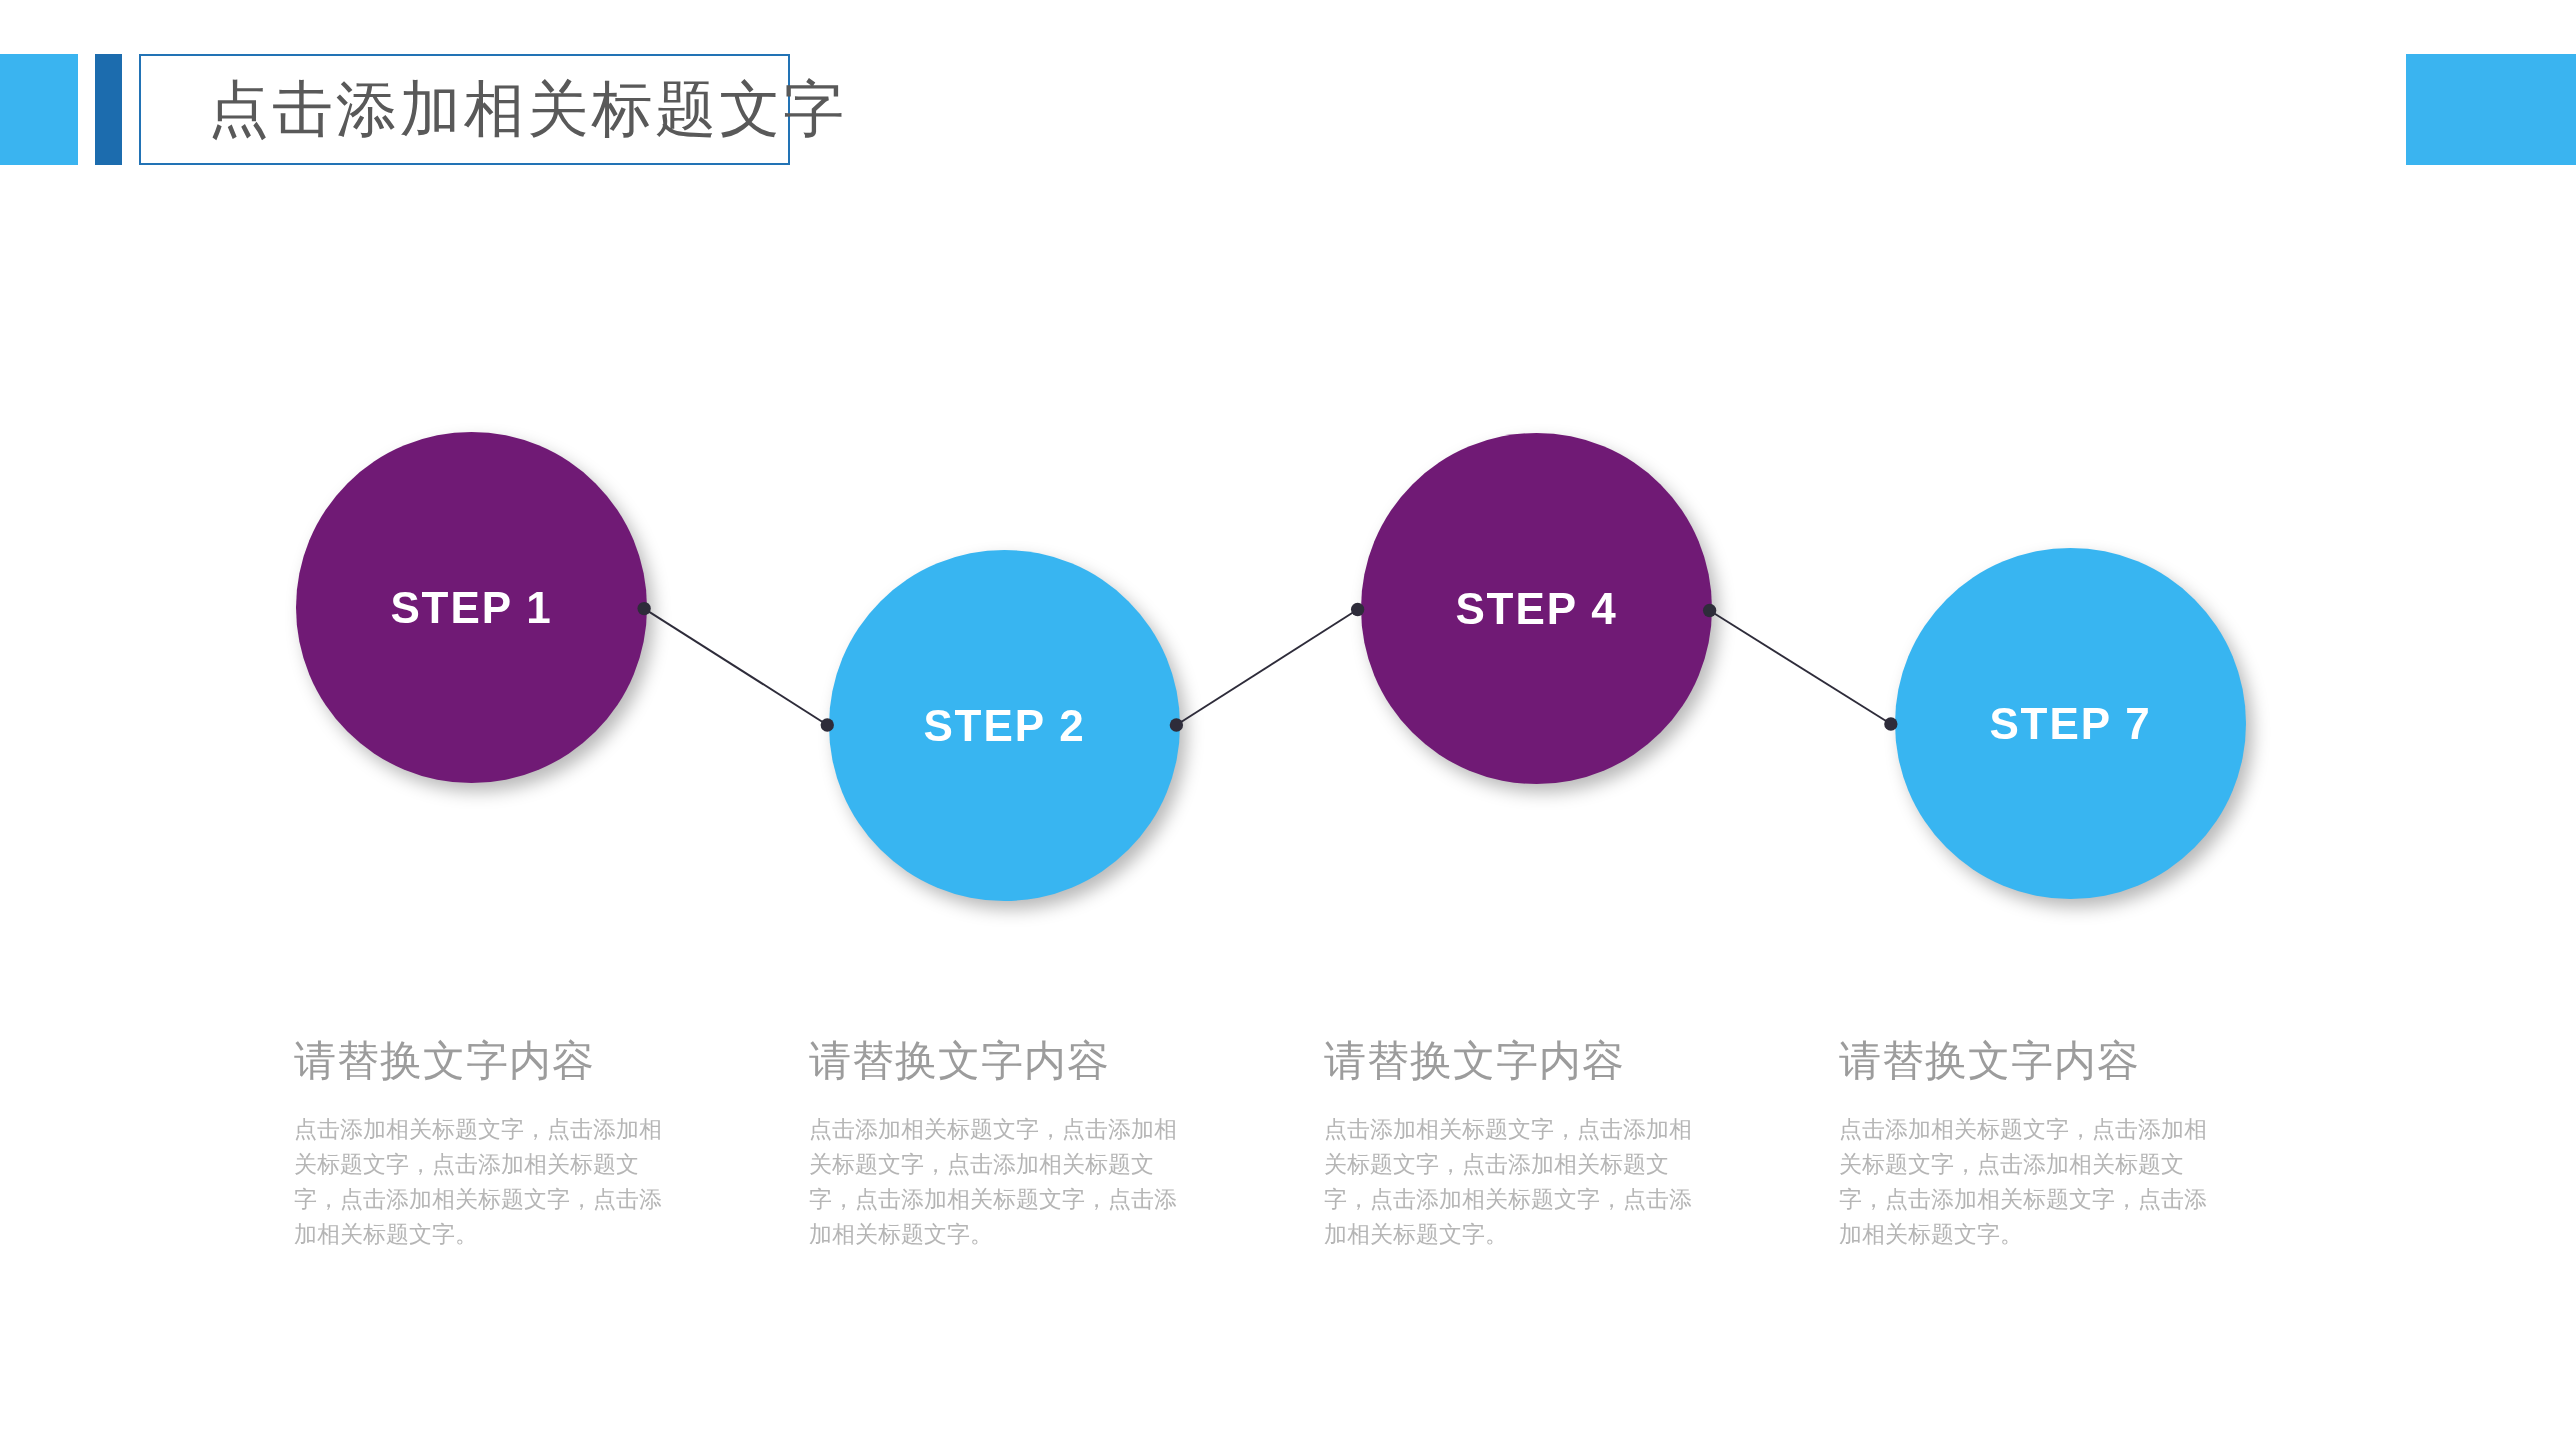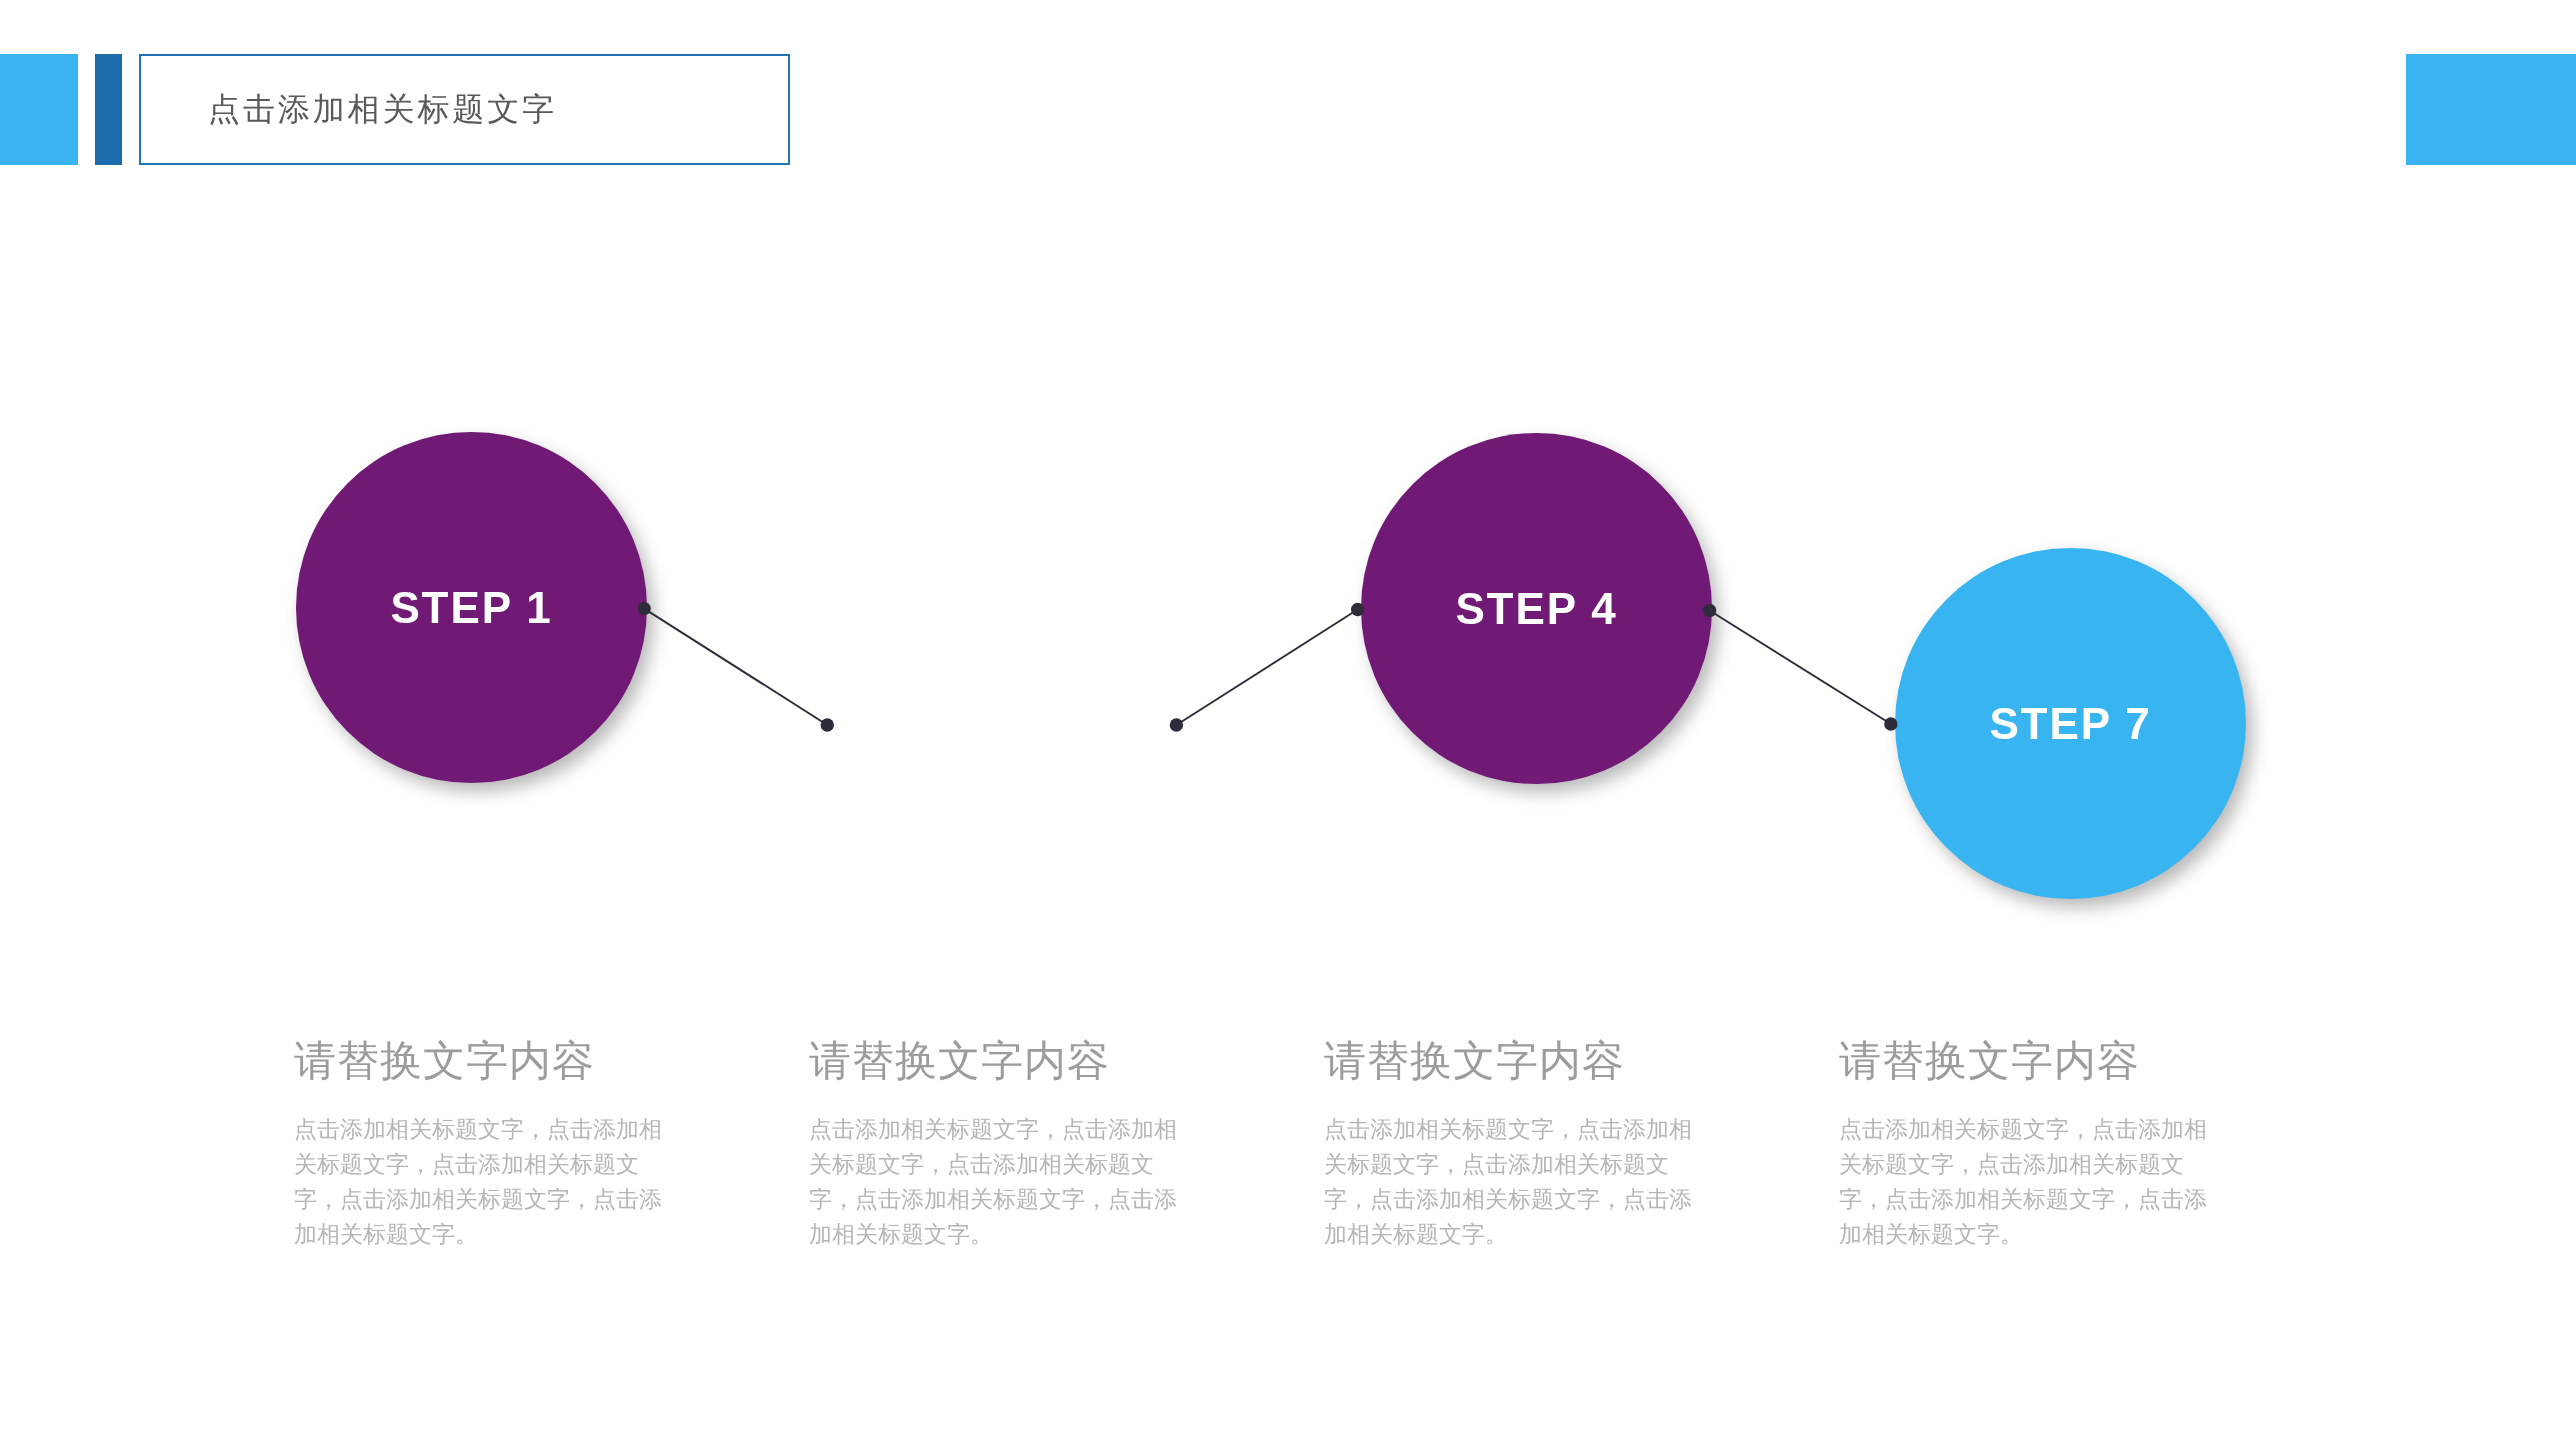--- a/index.html
+++ b/index.html
@@ -23,21 +23,21 @@
     left: 139px; top: 54px;
     width: 651px; height: 111px;
     border: 2.9px solid #2273B5;
     box-sizing: border-box;
     display: flex;
     align-items: center;
     padding-left: 67px;
     background: #ffffff;
   }
   .title-text {
-    font-size: 32px;
+    font-size: 61px;
     color: #595959;
     letter-spacing: 2.9px;
     white-space: nowrap;
   }
 
   
   .circle {
     position: absolute;
     width: 351px; height: 351px;
     border-radius: 50%;
@@ -100,20 +100,23 @@
   <div class="accent accent-sq-left"></div>
   <div class="accent accent-bar-left"></div>
   <div class="title-box">
     <span class="title-text">点击添加相关标题文字</span>
   </div>
   <div class="accent accent-sq-right"></div>
 
   <div class="circle dark c1">
     <span>STEP 1</span>
   </div>
+  <div class="circle light c2">
+    <span>STEP 2</span>
+  </div>
   <div class="circle dark c3">
     <span>STEP 4</span>
   </div>
   <div class="circle light c4">
     <span>STEP 7</span>
   </div>
 
   <svg class="connectors" viewBox="0 0 2700 1518" xmlns="http://www.w3.org/2000/svg">
     <line x1="675" y1="638" x2="867" y2="760" stroke="#2E2C3A" stroke-width="2"></line>
     <line x1="1233" y1="760" x2="1423" y2="639" stroke="#2E2C3A" stroke-width="2"></line>

